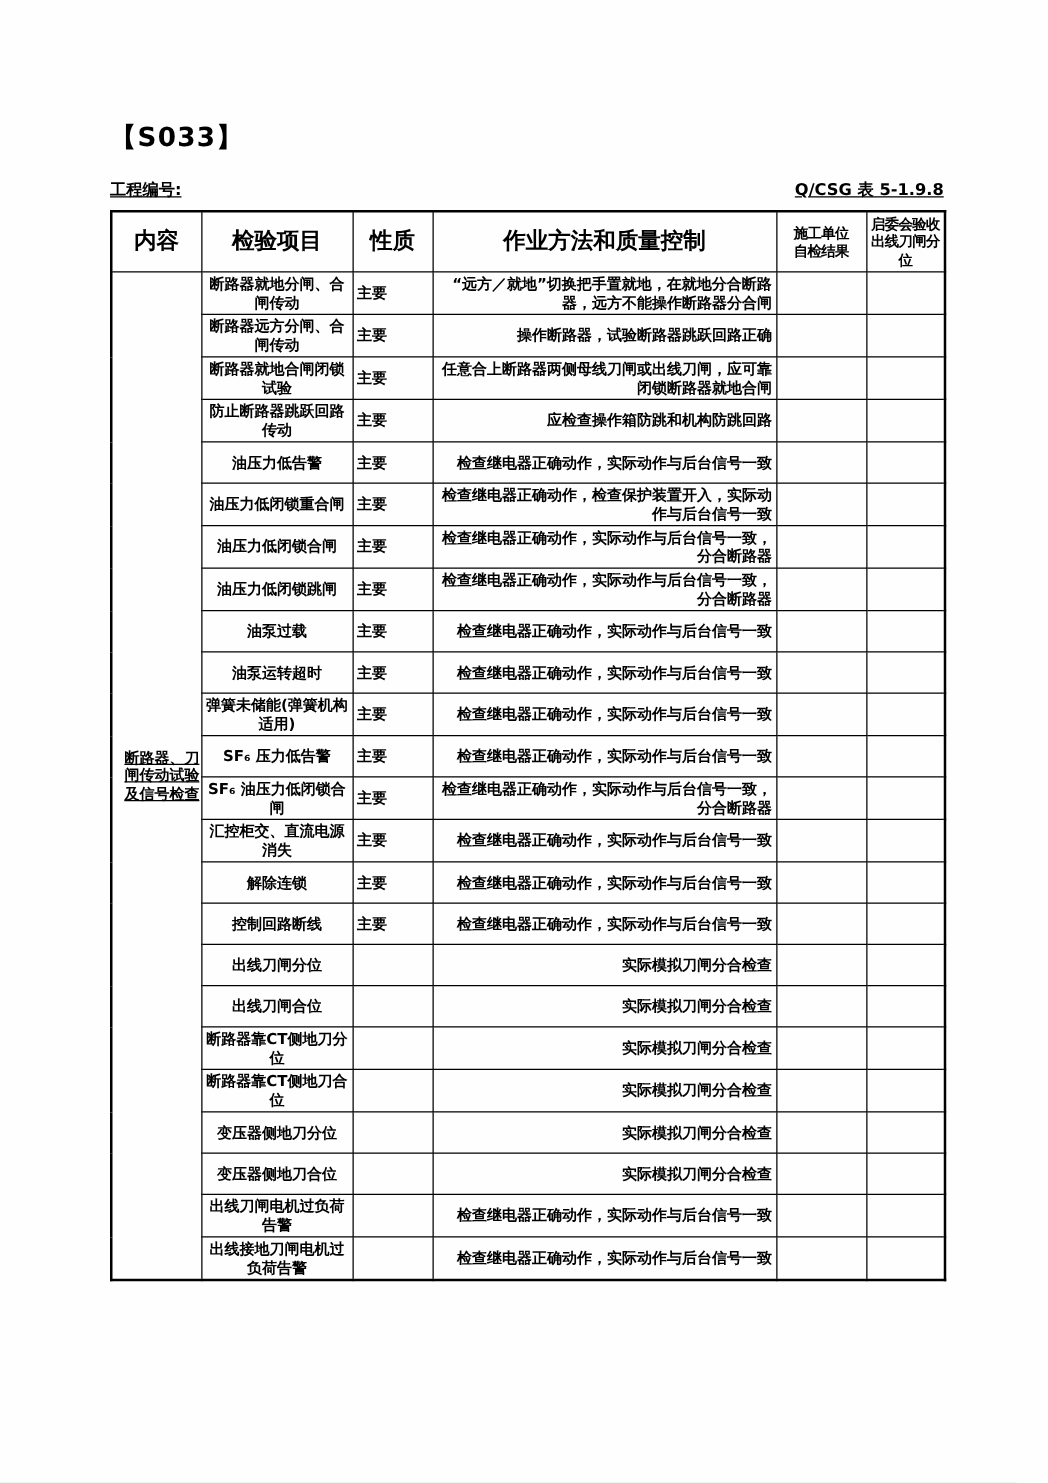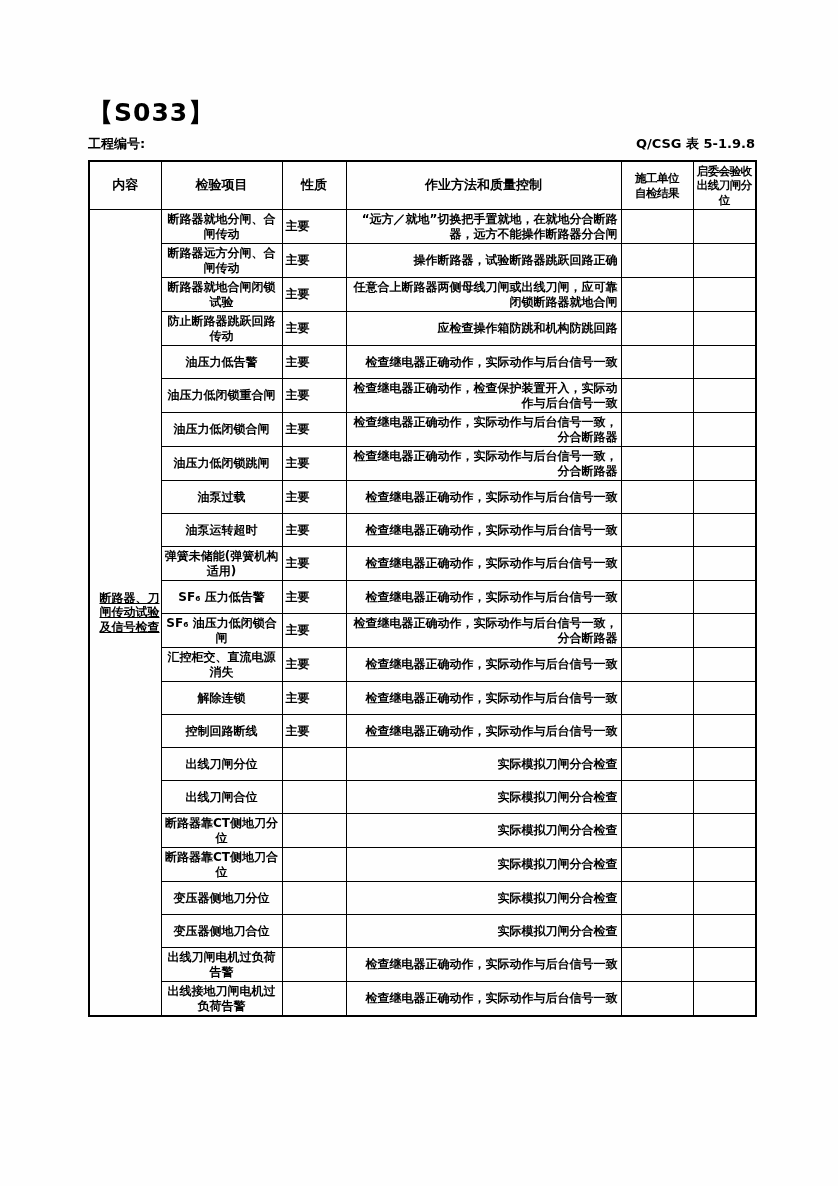--- a/index.html
+++ b/index.html
@@ -10,21 +10,21 @@
     height: 1186px;
     margin: 0 auto;
     background: #fefefe;
     font-family: "DejaVu Sans", sans-serif;
     color: #000;
     overflow: hidden;
   }
   .content { position: absolute; left: 88px; top: 0; width: 667px; }
   .doc-code {
     margin-top: 96px;
-    font-size: 25px;
+    font-size: 21px;
     font-weight: bold;
     letter-spacing: 1px;
   }
   .title-1 {
     margin-top: 7px;
     text-align: center;
     font-size: 22px;
     font-weight: bold;
     letter-spacing: 1px;
     white-space: nowrap;
@@ -39,41 +39,42 @@
   }
   .title-2 {
     margin-top: 3px;
     text-align: center;
     font-size: 24px;
     font-weight: bold;
     letter-spacing: 0.5px;
     white-space: nowrap;
   }
   .meta-row {
-    margin-top: 6px;
+    margin-top: 19px;
     display: flex;
     justify-content: space-between;
     align-items: flex-end;
     font-size: 13px;
     font-weight: bold;
+    text-decoration: underline;
   }
   table.record-table {
     margin-top: 7px;
     width: 667px;
     border-collapse: collapse;
     table-layout: fixed;
     border: 2px solid #000;
   }
   .record-table th, .record-table td {
     border: 1px solid #000;
     font-weight: bold;
     overflow: hidden;
   }
   .record-table th {
-    font-size: 13px;
+    font-size: 18px;
     height: 44px;
     text-align: center;
     vertical-align: middle;
     white-space: pre-line;
     line-height: 1.25;
     padding: 12px;
   }
   .record-table th.narrow { font-size: 11.5px; letter-spacing: -0.5px; padding: 2px 0; }
   .record-table td {
     font-size: 12px;

